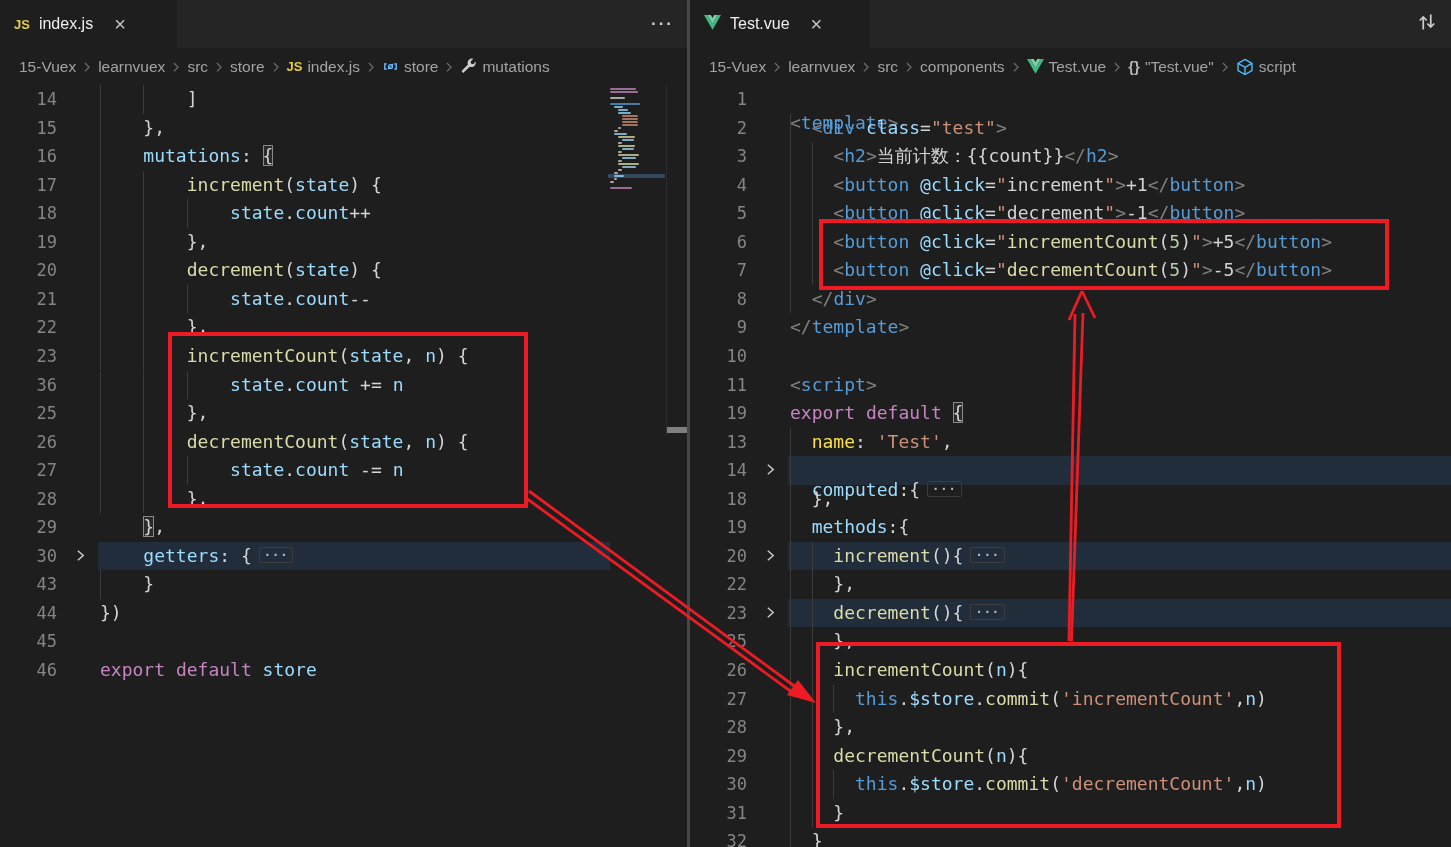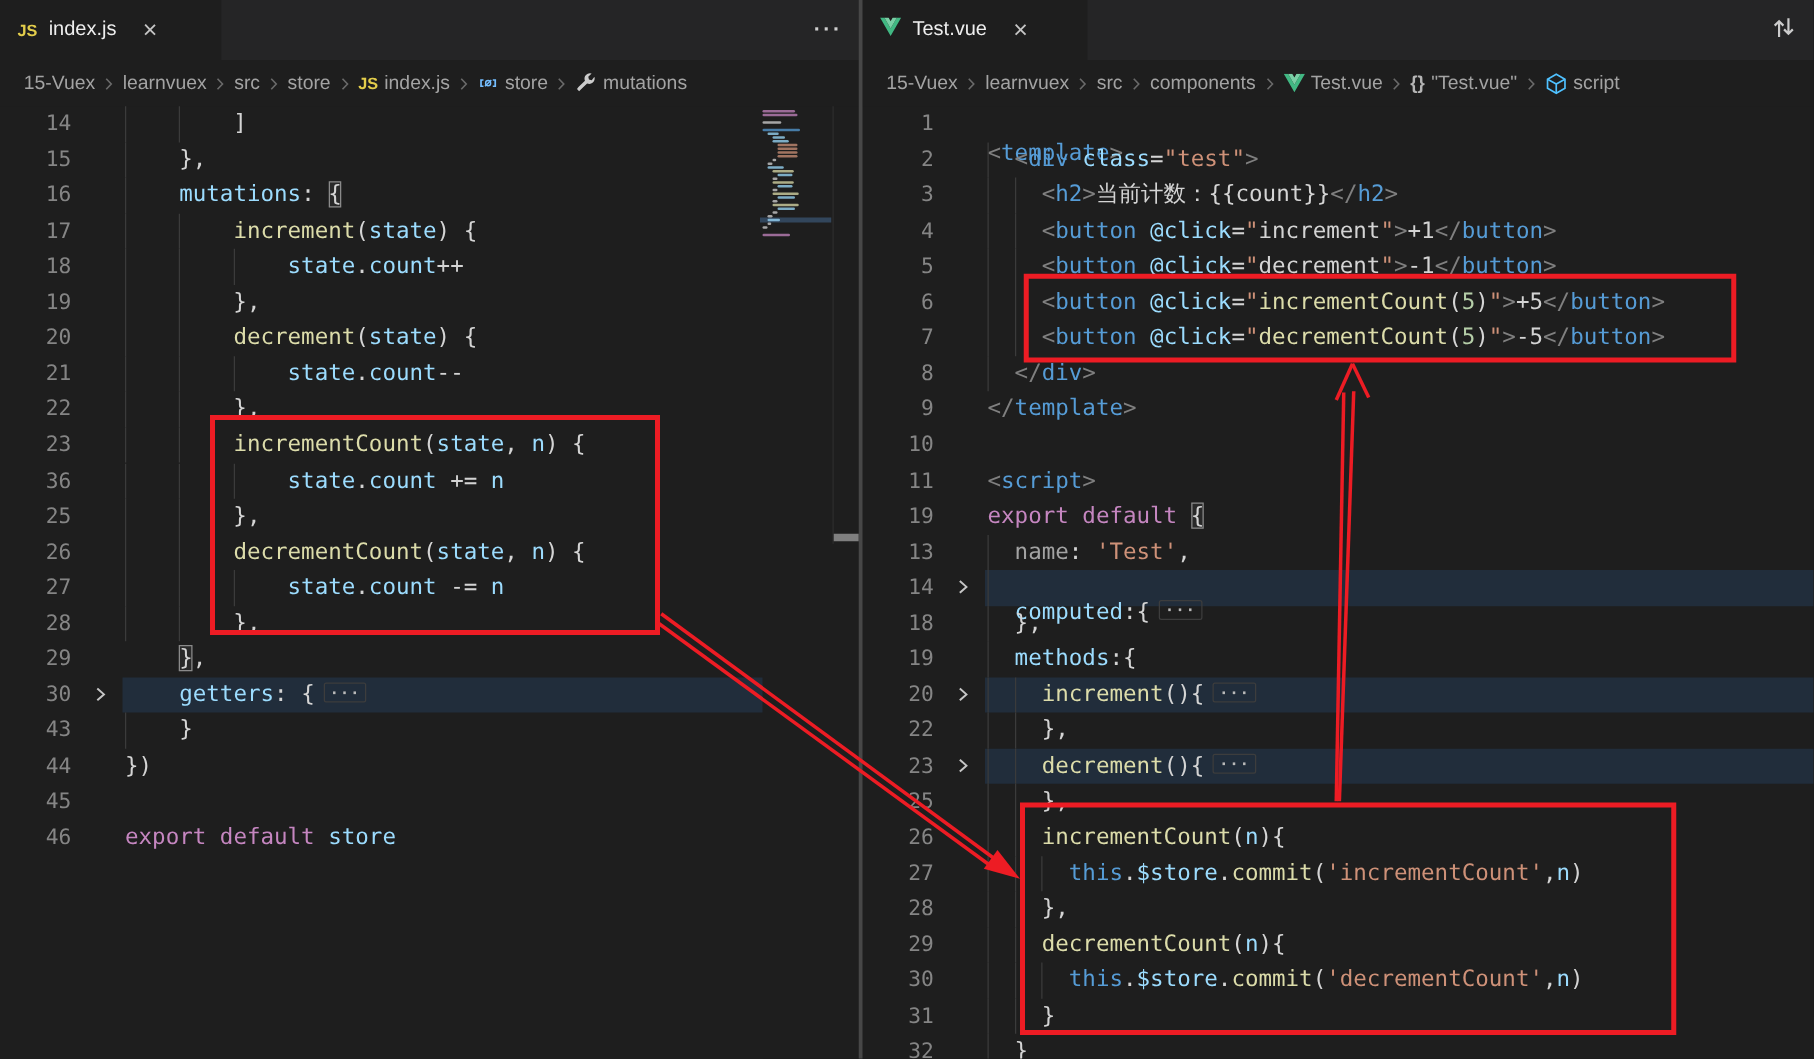--- a/index.html
+++ b/index.html
@@ -360,21 +360,21 @@
         <div class="lnum" style="left: 0px; top: 313.4px; width: 57px; line-height: 28.55px;">9</div>
         <div class="codeline" style="left: 100px; top: 313.4px; line-height: 28.55px;"><span style="color: rgb(128, 128, 128);">&lt;/</span><span style="color: rgb(86, 156, 214);">template</span><span style="color: rgb(128, 128, 128);">&gt;</span></div>
         <div class="lnum" style="left: 0px; top: 341.95px; width: 57px; line-height: 28.55px;">10</div>
         <div class="codeline" style="left: 100px; top: 341.95px; line-height: 28.55px;"></div>
         <div class="lnum" style="left: 0px; top: 370.5px; width: 57px; line-height: 28.55px;">11</div>
         <div class="codeline" style="left: 100px; top: 370.5px; line-height: 28.55px;"><span style="color: rgb(128, 128, 128);">&lt;</span><span style="color: rgb(86, 156, 214);">script</span><span style="color: rgb(128, 128, 128);">&gt;</span></div>
         <div class="lnum" style="left: 0px; top: 399.05px; width: 57px; line-height: 28.55px;">19</div>
         <div class="codeline" style="left: 100px; top: 399.05px; line-height: 28.55px;"><span style="color: rgb(197, 134, 192);">export</span><span style="color: rgb(212, 212, 212);"> </span><span style="color: rgb(197, 134, 192);">default</span><span style="color: rgb(212, 212, 212);"> </span><span class="c-box" style="color: rgb(212, 212, 212);">{</span></div>
         <div class="lnum" style="left: 0px; top: 427.6px; width: 57px; line-height: 28.55px;">13</div>
         <div class="guide" style="left: 100px; top: 427.6px; height: 28.55px;"></div>
-        <div class="codeline" style="left: 100px; top: 427.6px; line-height: 28.55px;"><span style="color: rgb(212, 212, 212);">  </span><span style="color: #a3a3a3;">name</span><span style="color: rgb(212, 212, 212);">: </span><span style="color: rgb(206, 145, 120);">'Test'</span><span style="color: rgb(212, 212, 212);">,</span></div>
+        <div class="codeline" style="left: 100px; top: 427.6px; line-height: 28.55px;"><span style="color: rgb(212, 212, 212);">  </span><span style="color: #fde047;">name</span><span style="color: rgb(212, 212, 212);">: </span><span style="color: rgb(206, 145, 120);">'Test'</span><span style="color: rgb(212, 212, 212);">,</span></div>
         <div class="row-hl" style="left: 98px; top: 456.15px; width: 663px; height: 28.55px;"></div>
         <div class="lnum" style="left: 0px; top: 456.15px; width: 57px; line-height: 28.55px;">14</div>
         <span class="fold-chevron" style="left: 72px; top: 461.15px;"><svg width="17" height="17" viewBox="0 0 16 16" fill="none" stroke="#c5c5c5" stroke-width="1.5">
             <path d="M5.5 3.5 10.5 8 5.5 12.5"></path>
           </svg></span>
         <div class="guide" style="left: 100px; top: 456.15px; height: 28.55px;"></div>
         <div class="codeline" style="left: 100px; top: 456.15px; line-height: 28.55px; margin-top: 20px;"><span style="color: rgb(212, 212, 212);">  </span><span style="color: rgb(156, 220, 254);">computed</span><span style="color: rgb(212, 212, 212);">:</span><span style="color: rgb(212, 212, 212);">{</span><span class="folddots">···</span></div>
         <div class="lnum" style="left: 0px; top: 484.7px; width: 57px; line-height: 28.55px;">18</div>
         <div class="guide" style="left: 100px; top: 484.7px; height: 28.55px;"></div>
         <div class="codeline" style="left: 100px; top: 484.7px; line-height: 28.55px;"><span style="color: rgb(212, 212, 212);">  },</span></div>

